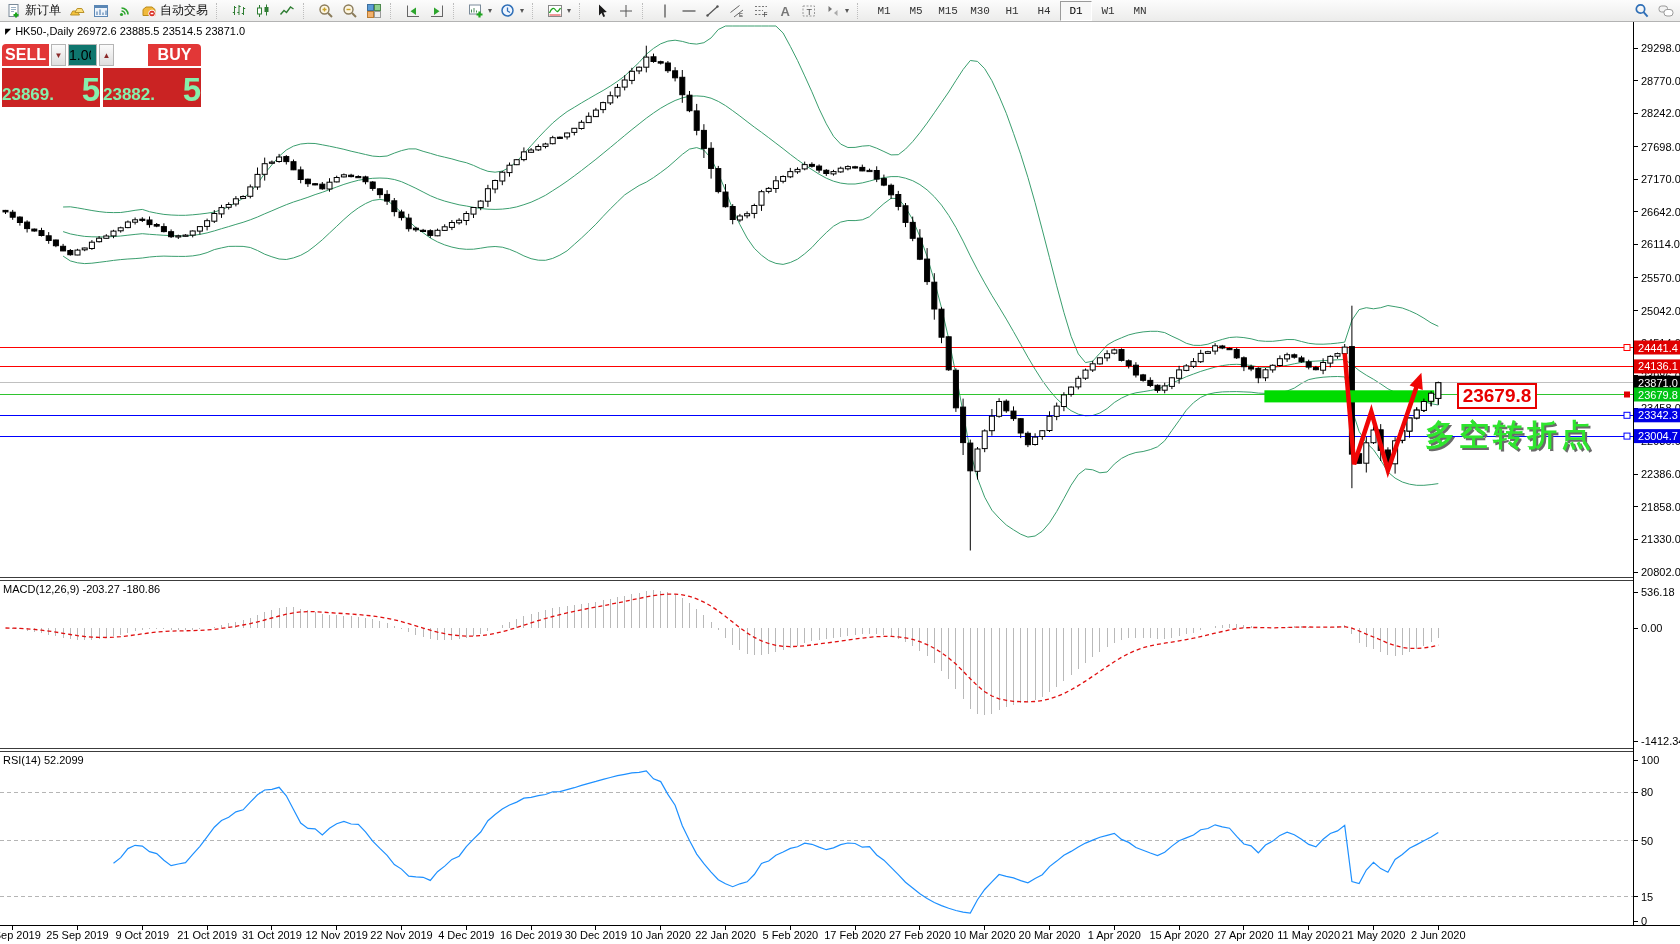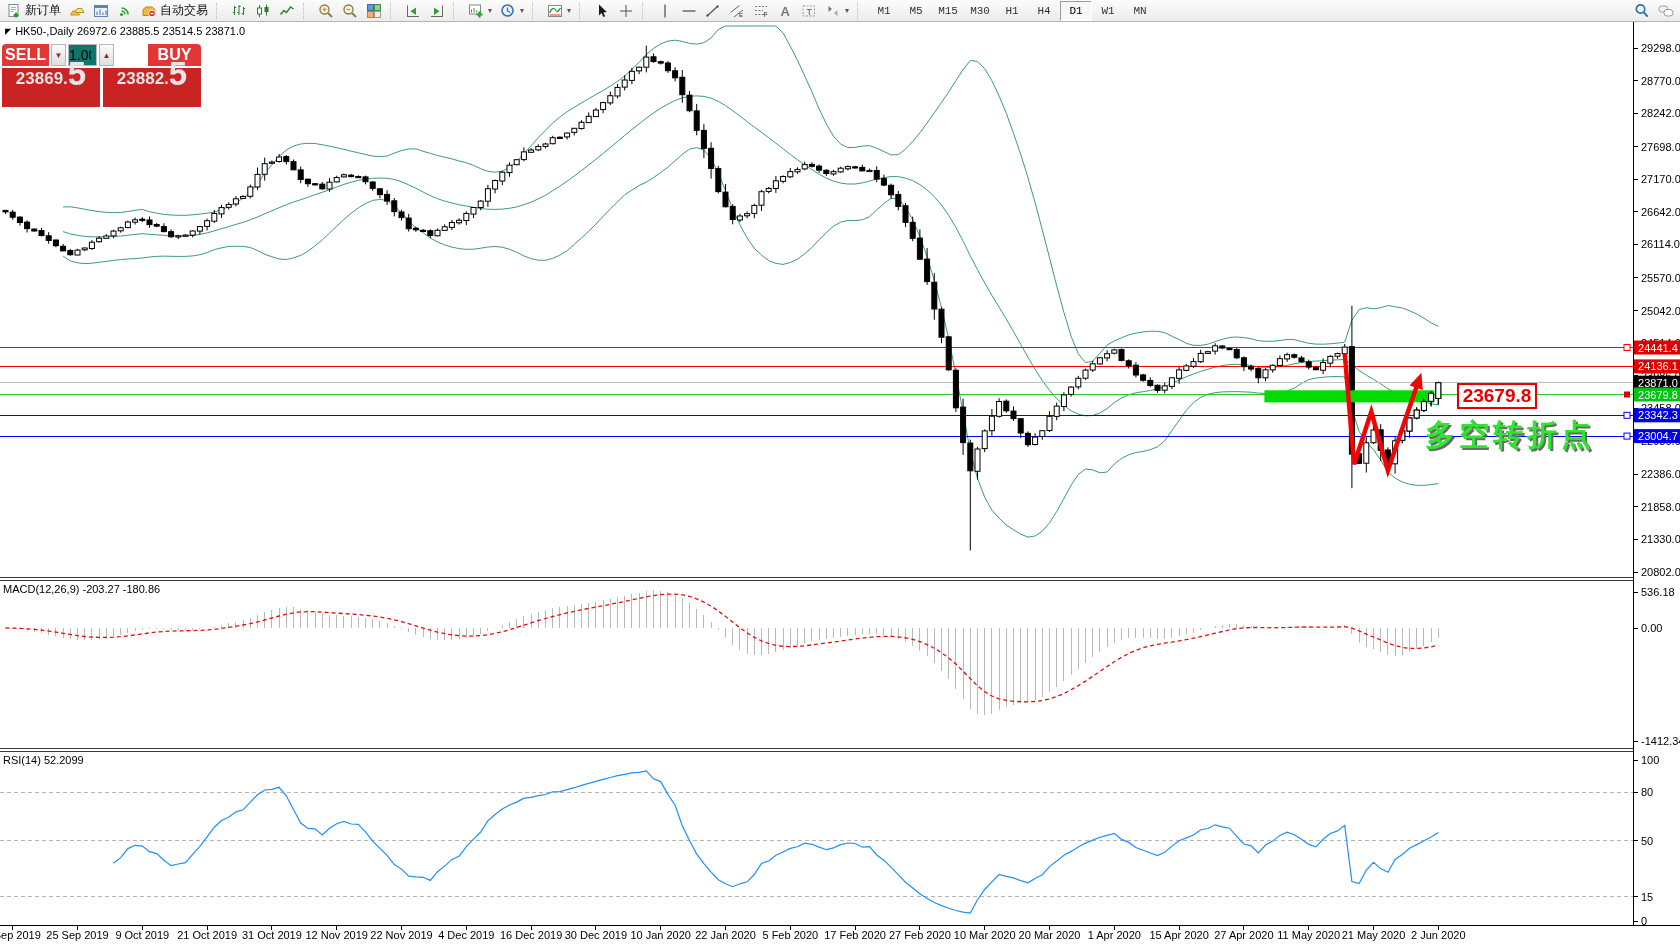--- a/index.html
+++ b/index.html
@@ -25,21 +25,21 @@
   .ocp-row1{display:flex;height:22px;gap:2px;}
   .ocp-row2{display:flex;height:39px;gap:3px;margin-top:2px;}
   .sell-btn,.buy-btn{width:47px;background:#e23737;color:#fff;font-weight:bold;font-size:16px;
     display:flex;align-items:center;justify-content:center;}
   .sell-btn{border-radius:4px 0 0 0;}
   .buy-btn{width:53px;border-radius:0 4px 0 0;margin-left:32px;}
   .spin{width:15px;background:linear-gradient(#fbfbfb,#dedede);border:1px solid #b5b5b5;box-sizing:border-box;
     color:#8b2a2a;font-size:8px;display:flex;align-items:center;justify-content:center;}
   .vol{flex:1;min-width:0;border:1px solid #b5b5b5;background:#0f766e;text-align:right;font-size:14px;
     font-family:"Liberation Sans","DejaVu Sans",sans-serif;padding:0 5px 0 0;box-sizing:border-box;}
-  .px{flex:1;background:#ca2323;color:#e5e5e5;display:flex;align-items:flex-end;justify-content:center;padding-bottom:20px;}
+  .px{flex:1;background:#ca2323;color:#86efac;display:flex;align-items:flex-end;justify-content:space-between;padding-bottom:4px;}
   .px .base{font-weight:bold;font-size:17px;line-height:1;}
   .px .big{font-weight:bold;font-size:33px;line-height:.75;}
   
   #chart{position:absolute;left:0;top:0;width:1680px;height:944px;z-index:1;}
 </style>
 </head>
 <body>
 
 <div id="chart"><svg width="1680" height="944" viewBox="0 0 1680 944" font-family="Liberation Sans, DejaVu Sans, sans-serif">
       <rect x="0" y="22" width="1680" height="922" fill="#FFFFFF"></rect>

